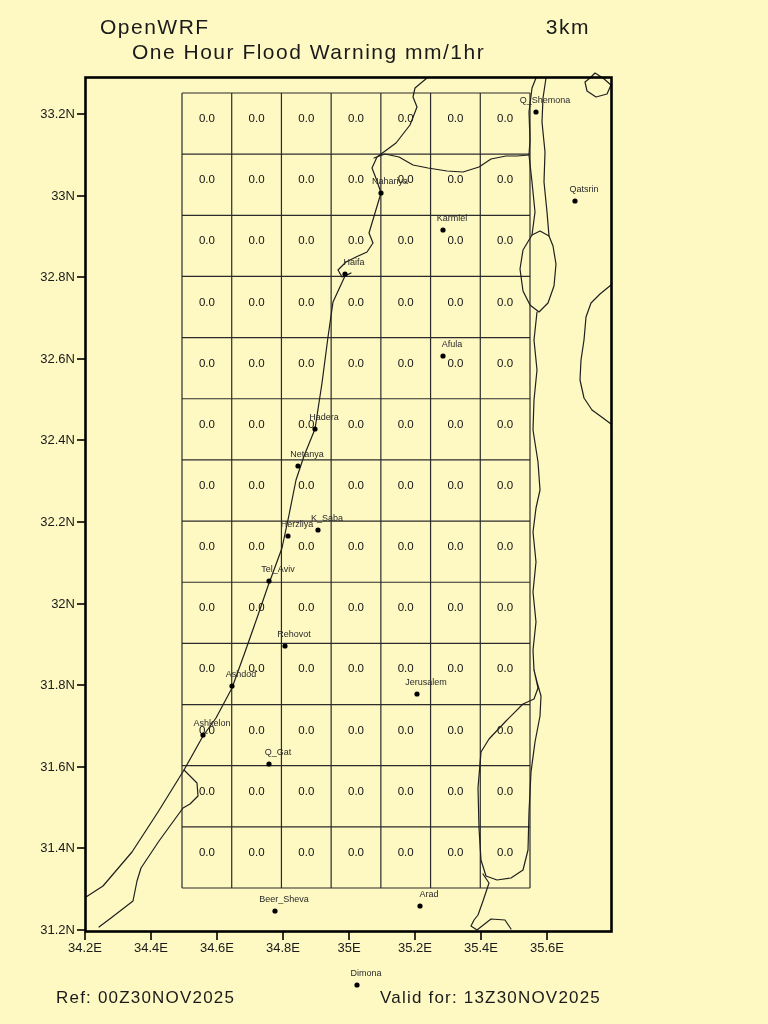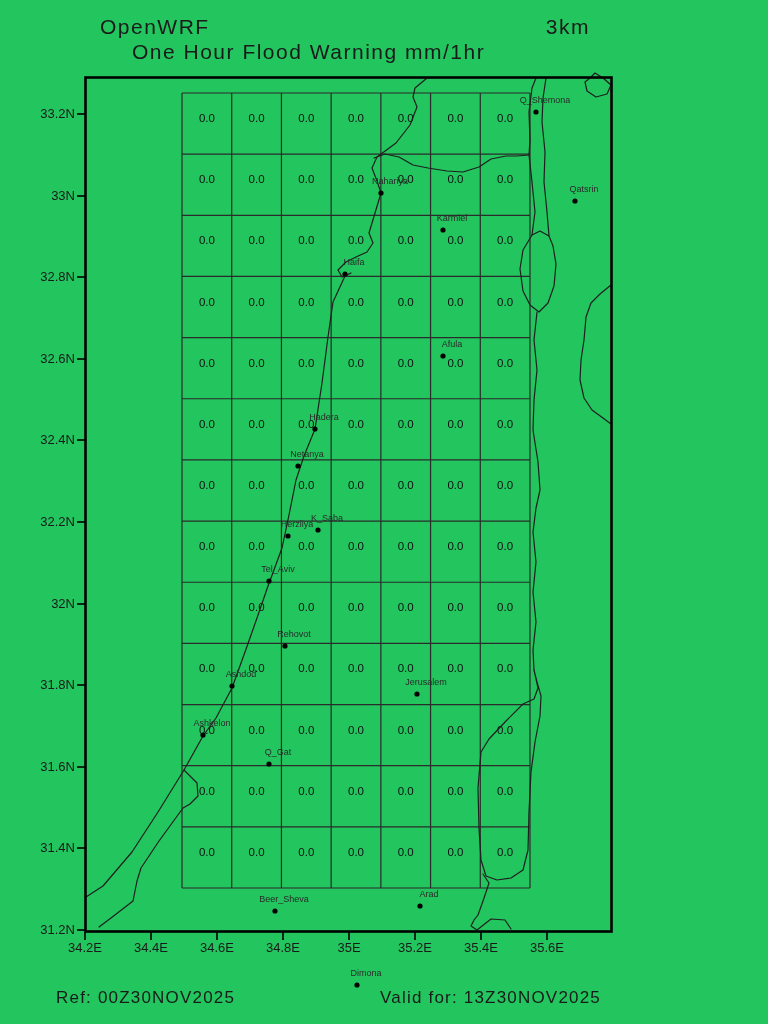--- a/index.html
+++ b/index.html
@@ -1,16 +1,16 @@
 <!DOCTYPE html>
 <html><head>
 <meta charset="utf-8">
 <style>
   html,body{margin:0;padding:0;background:#ffffff;}
-  #page{position:relative;width:768px;height:1024px;background:#22c55e;overflow:hidden;
+  #page{position:relative;width:768px;height:1024px;background:#fef9c3;overflow:hidden;
         font-family:"Liberation Sans", sans-serif;}
   svg{position:absolute;left:0;top:0;}
   text{fill:#111;}
   .title-text{font-size:21px;letter-spacing:1.5px;fill:#1a1a1a;}
   .footer-text{font-size:17px;letter-spacing:1.2px;fill:#1a1a1a;}
   .tick-label{font-size:13px;fill:#1a1a1a;}
   .city-label{font-size:9px;fill:#2a2a2a;}
   .cell-value{font-size:11.5px;}
   .mapline{fill:none;stroke:#1f1f1f;stroke-width:1.2;stroke-linejoin:round;stroke-linecap:round;}
 </style>

